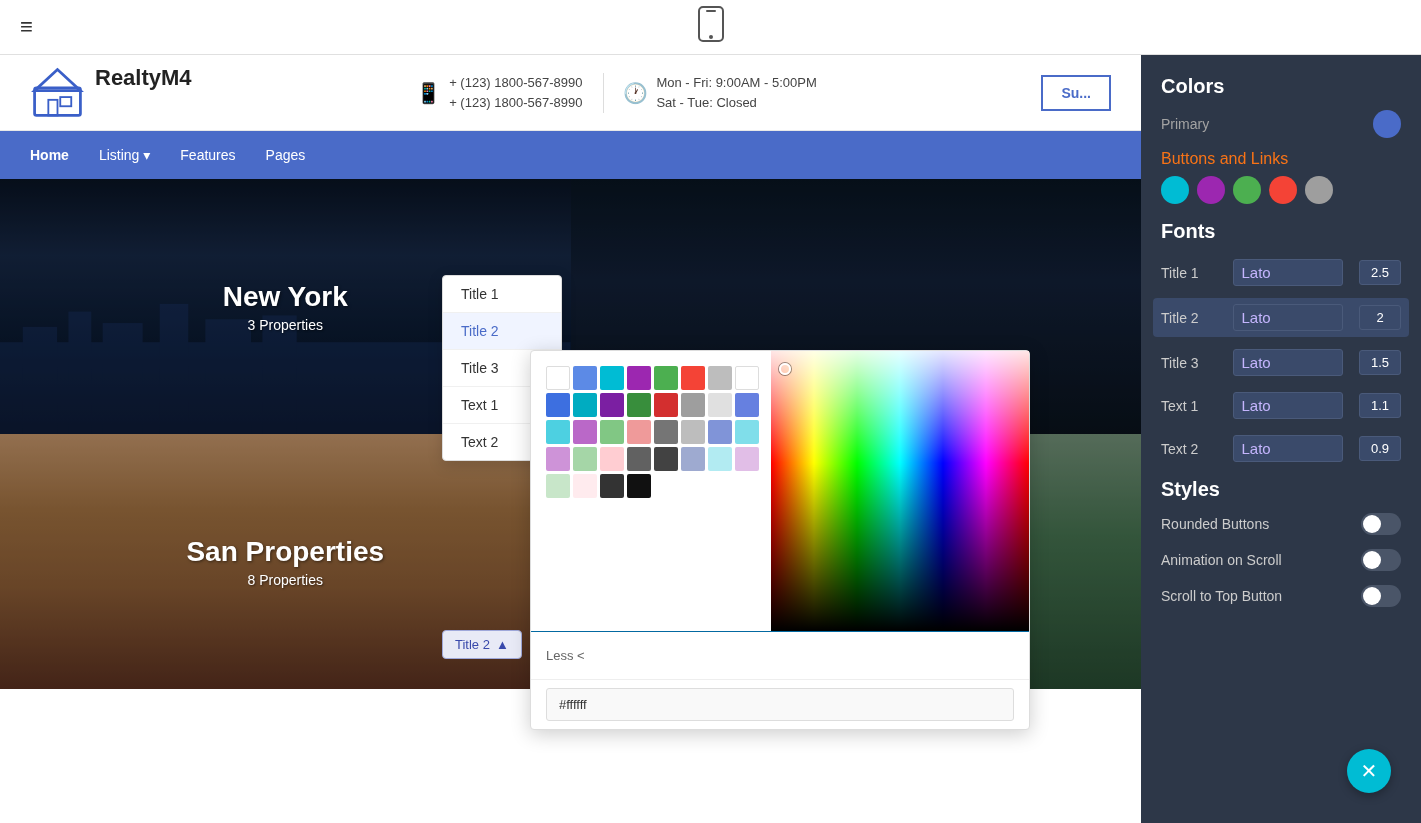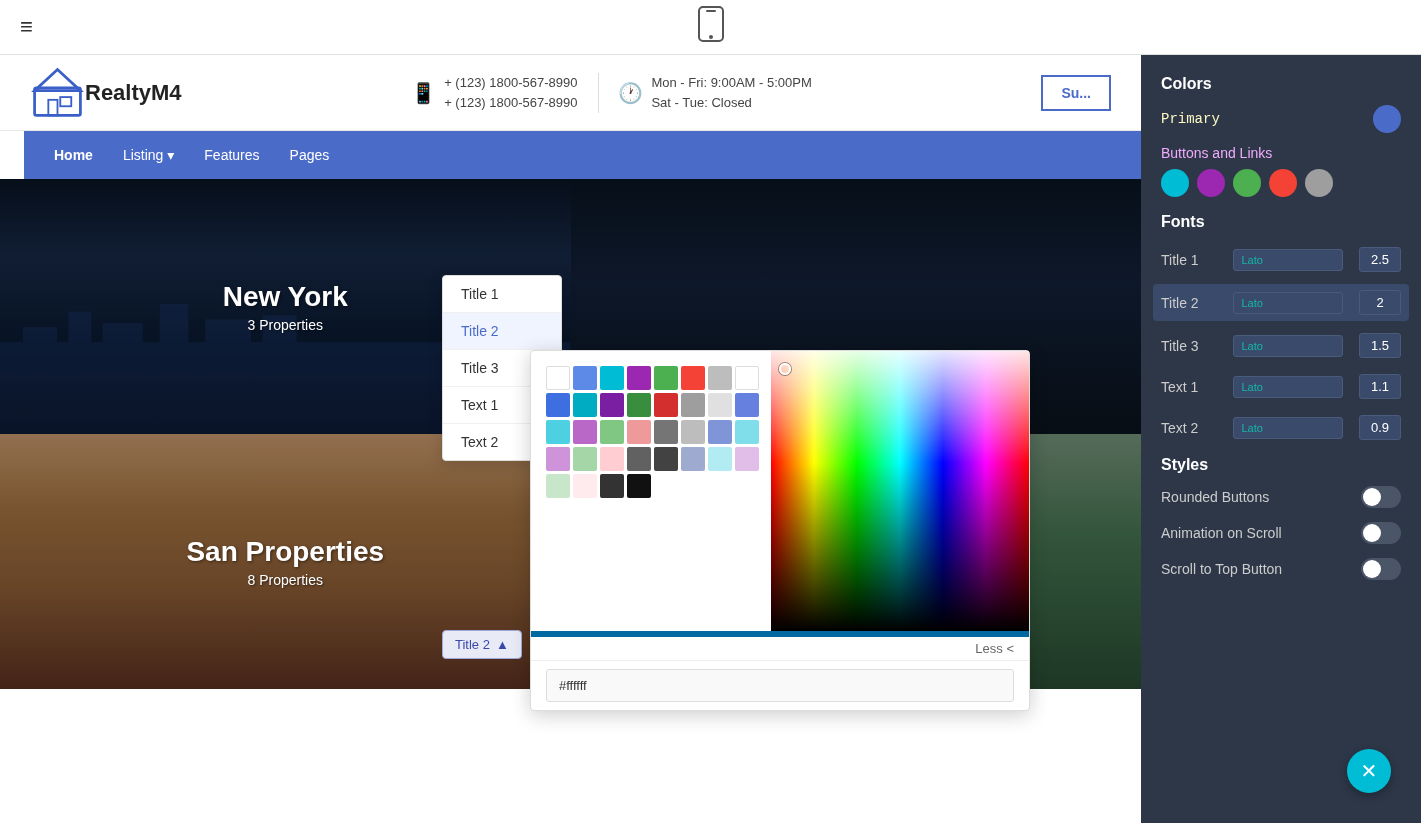--- a/index.html
+++ b/index.html
@@ -42,21 +42,21 @@
     .site-header {
       background: #fff;
       padding: 10px 30px;
       display: flex;
       align-items: center;
       justify-content: space-between;
       border-bottom: 1px solid #e8e8e8;
     }
     .logo-area {
       display: flex;
-      align-items: center;
+      gap: 10px;
     }
     .logo-icon {
       width: 55px;
       height: 55px;
     }
     .logo-text {
       font-size: 22px;
       font-weight: bold;
       color: #222;
     }
@@ -95,21 +95,20 @@
     }
 
     
     .site-nav {
       background: #4a6bc8;
       padding: 0 30px;
       display: flex;
       align-items: center;
       height: 48px;
       gap: 30px;
-      margin-left: 24px;
     }
     .nav-item {
       color: #fff;
       font-size: 14px;
       cursor: pointer;
       display: flex;
       align-items: center;
       gap: 4px;
     }
     .nav-item.active {
@@ -281,50 +280,49 @@
       overflow-y: auto;
       padding: 20px;
     }
     .panel-title {
       font-size: 20px;
       font-weight: 600;
       color: #fff;
       margin-bottom: 20px;
     }
     .section-label {
-      font-size: 16px;
+      font-size: 20px;
       font-weight: 600;
       color: #fff;
       margin-bottom: 12px;
       margin-top: 12px;
     }
     .section-label:first-of-type { margin-top: 0; }
 
     
     .primary-row {
       display: flex;
       align-items: center;
       justify-content: space-between;
       margin-bottom: 12px;
     }
     .primary-label {
       font-size: 14px;
-      color: #fef9c3;
-      font-family: Liberation Mono, monospace;
+      color: #a3a3a3;
     }
     .primary-color-dot {
       width: 28px;
       height: 28px;
       border-radius: 50%;
       background: #4a6bc8;
       cursor: pointer;
     }
     .buttons-links-label {
-      font-size: 14px;
-      color: #f0abfc;
+      font-size: 16px;
+      color: #f97316;
       margin-bottom: 8px;
     }
     .color-dots-row {
       display: flex;
       gap: 8px;
       margin-bottom: 16px;
     }
     .color-dot {
       width: 28px;
       height: 28px;
@@ -348,23 +346,23 @@
       border-radius: 4px;
     }
     .font-row-label {
       font-size: 14px;
       color: #ccc;
       min-width: 55px;
     }
     .font-select {
       background: #3a4a6a;
       border: 1px solid #4a5a7a;
-      color: #14b8a6;
+      color: #c4b5fd;
       padding: 4px 8px;
-      font-size: 11px;
+      font-size: 15px;
       border-radius: 3px;
       width: 110px;
       cursor: pointer;
       appearance: none;
     }
     .font-size-input {
       background: #3a4a6a;
       border: 1px solid #4a5a7a;
       color: #fff;
       padding: 4px 6px;
@@ -593,21 +591,21 @@
         <div style="position:absolute;top:0;left:0;right:0;bottom:0;background:linear-gradient(to right,#ff0000,#ffff00,#00ff00,#00ffff,#0000ff,#ff00ff,#ff0000);"></div>
 
         <div style="position:absolute;top:0;left:0;right:0;bottom:60%;background:linear-gradient(to bottom,rgba(255,255,255,0.9),rgba(255,255,255,0));"></div>
 
         <div style="position:absolute;top:40%;left:0;right:0;bottom:0;background:linear-gradient(to bottom,transparent,#000);"></div>
 
         <div style="position:absolute;top:12px;left:8px;width:12px;height:12px;border-radius:50%;border:2px solid #fff;box-shadow:0 0 0 1px rgba(0,0,0,0.4);"></div>
       </div>
     </div>
 
-    <div style="padding:4px 15px;border-top:6px solid #0369a1;display:flex;justify-content:flex-end;">
+    <div style="padding:16px 15px;border-top:1px solid #0369a1;display:flex;">
       <span style="color:#666;font-size:13px;cursor:pointer;">Less &lt;</span>
     </div>
 
     <div style="padding:8px 15px;border-top:1px solid #eee;">
       <input type="text" class="hex-input" value="#ffffff" style="">
     </div>
   </div>
 
 </div>
 

